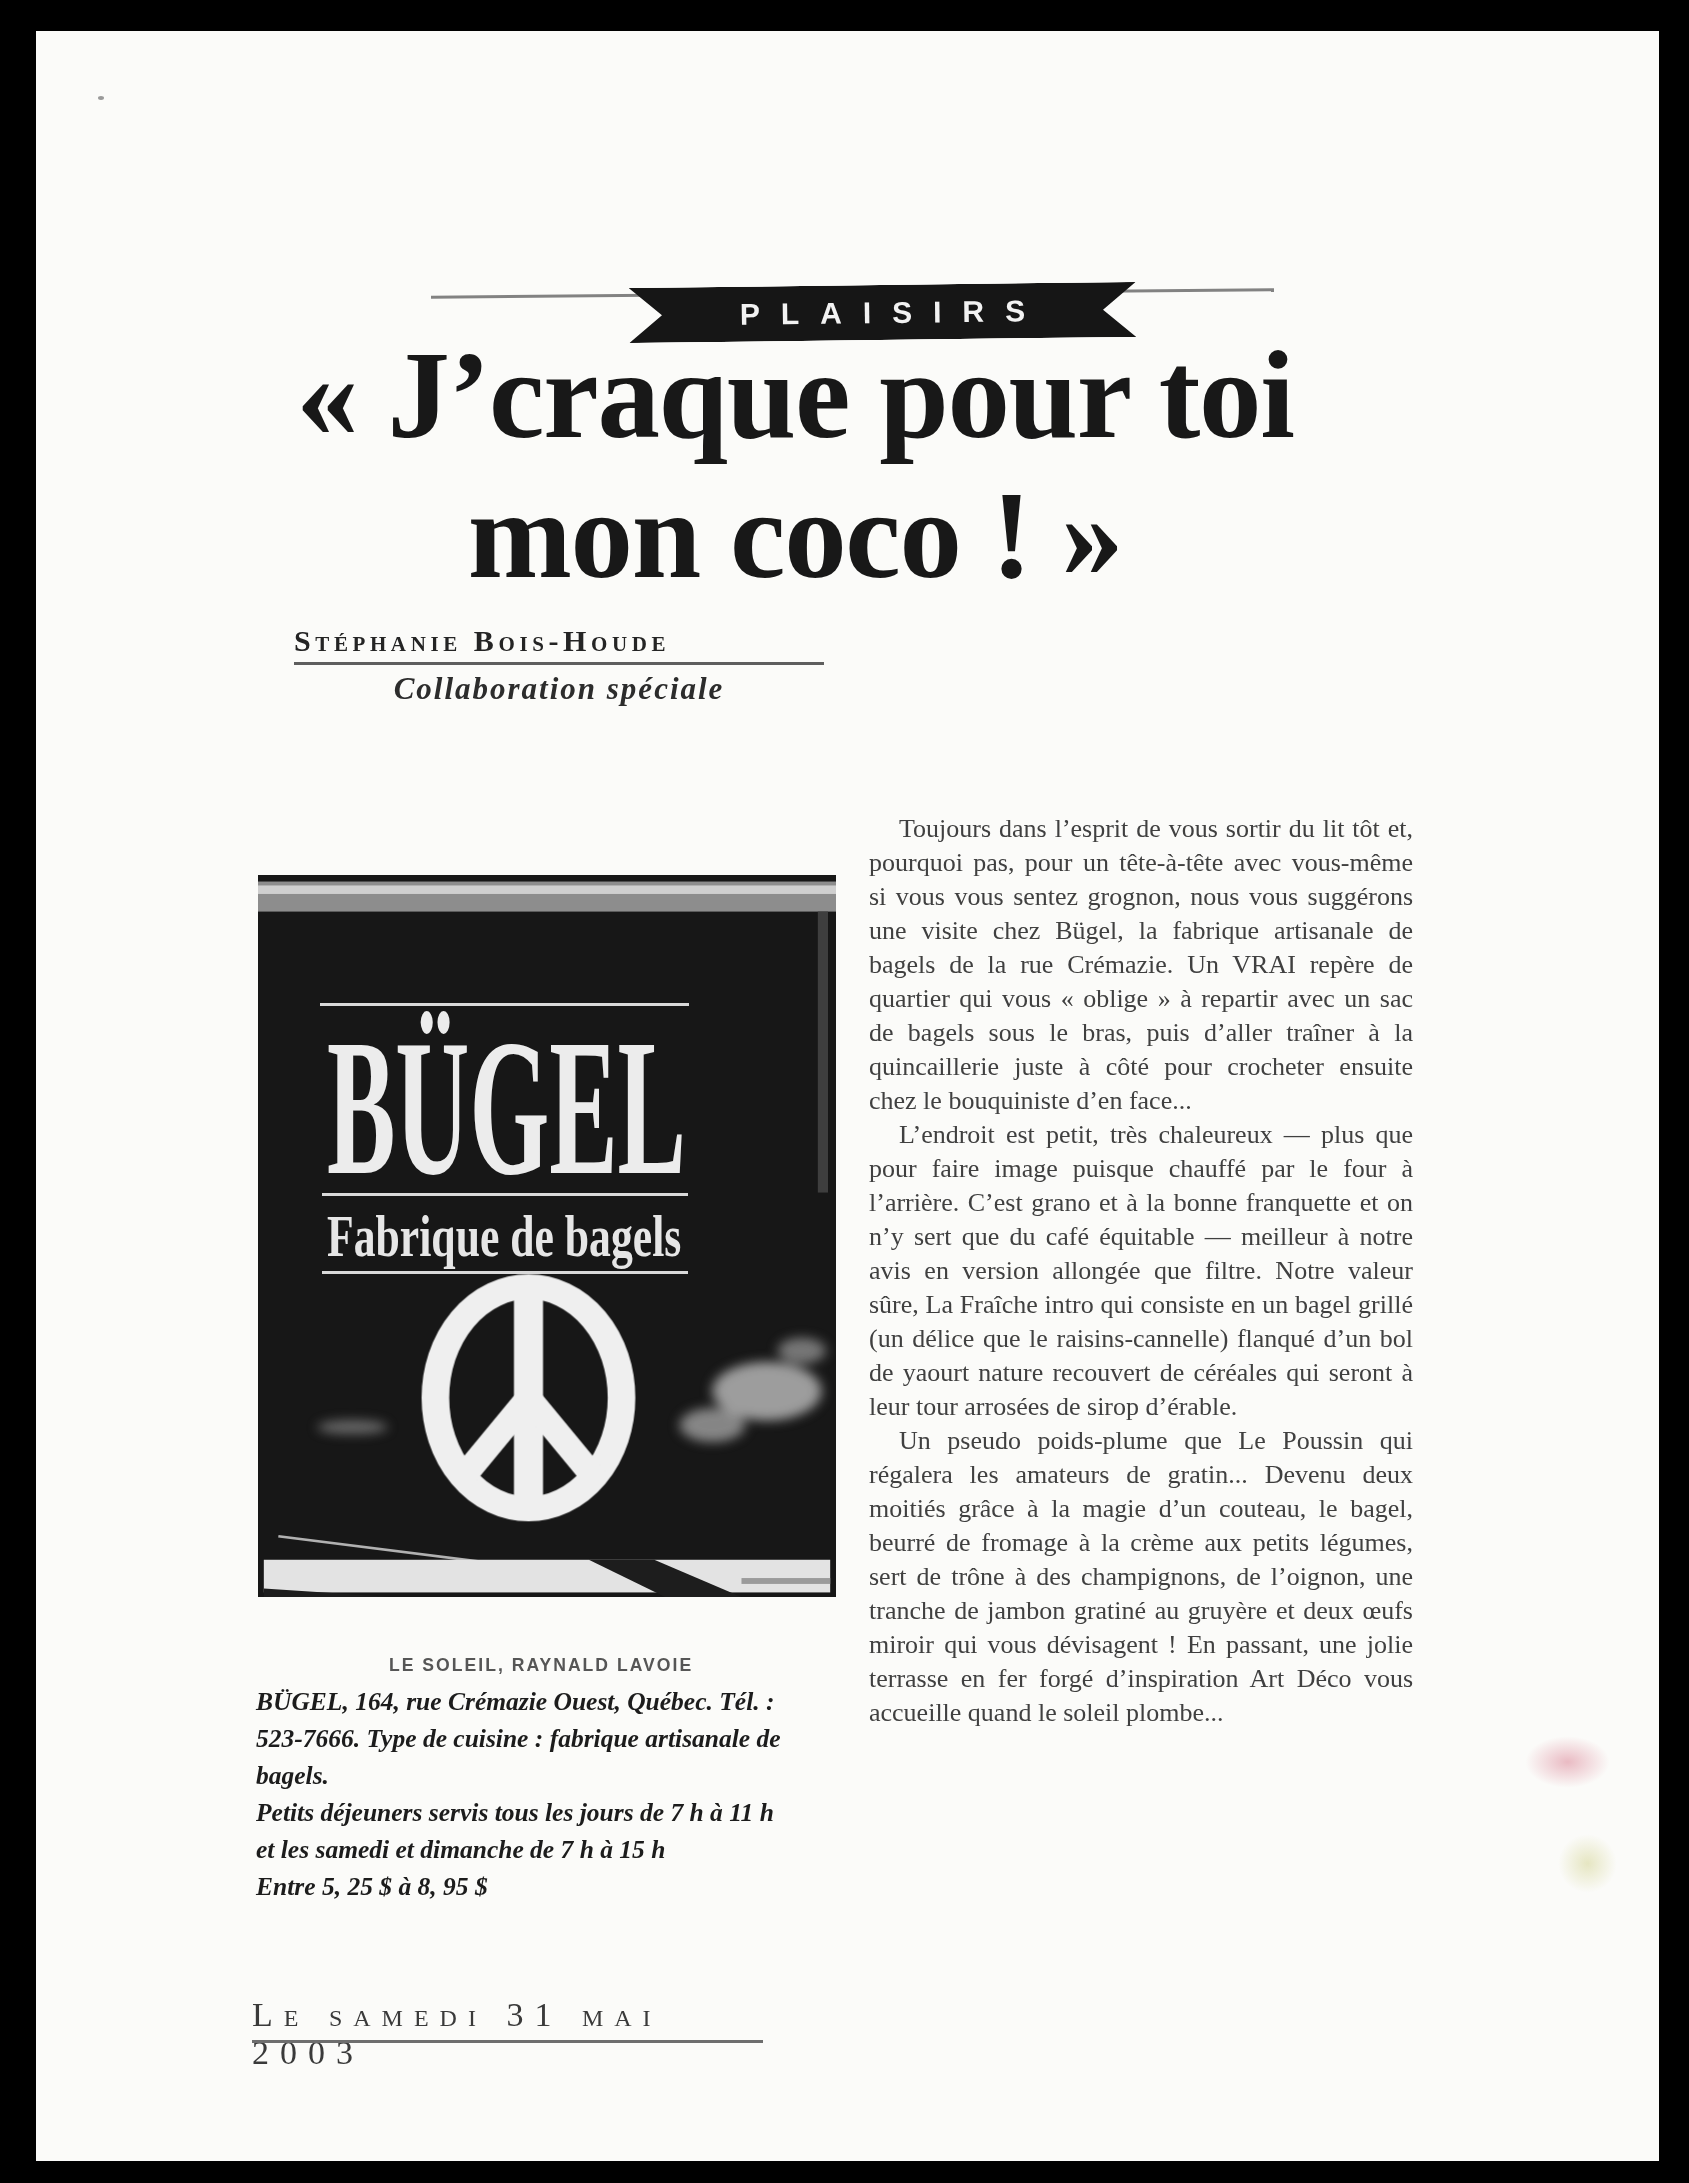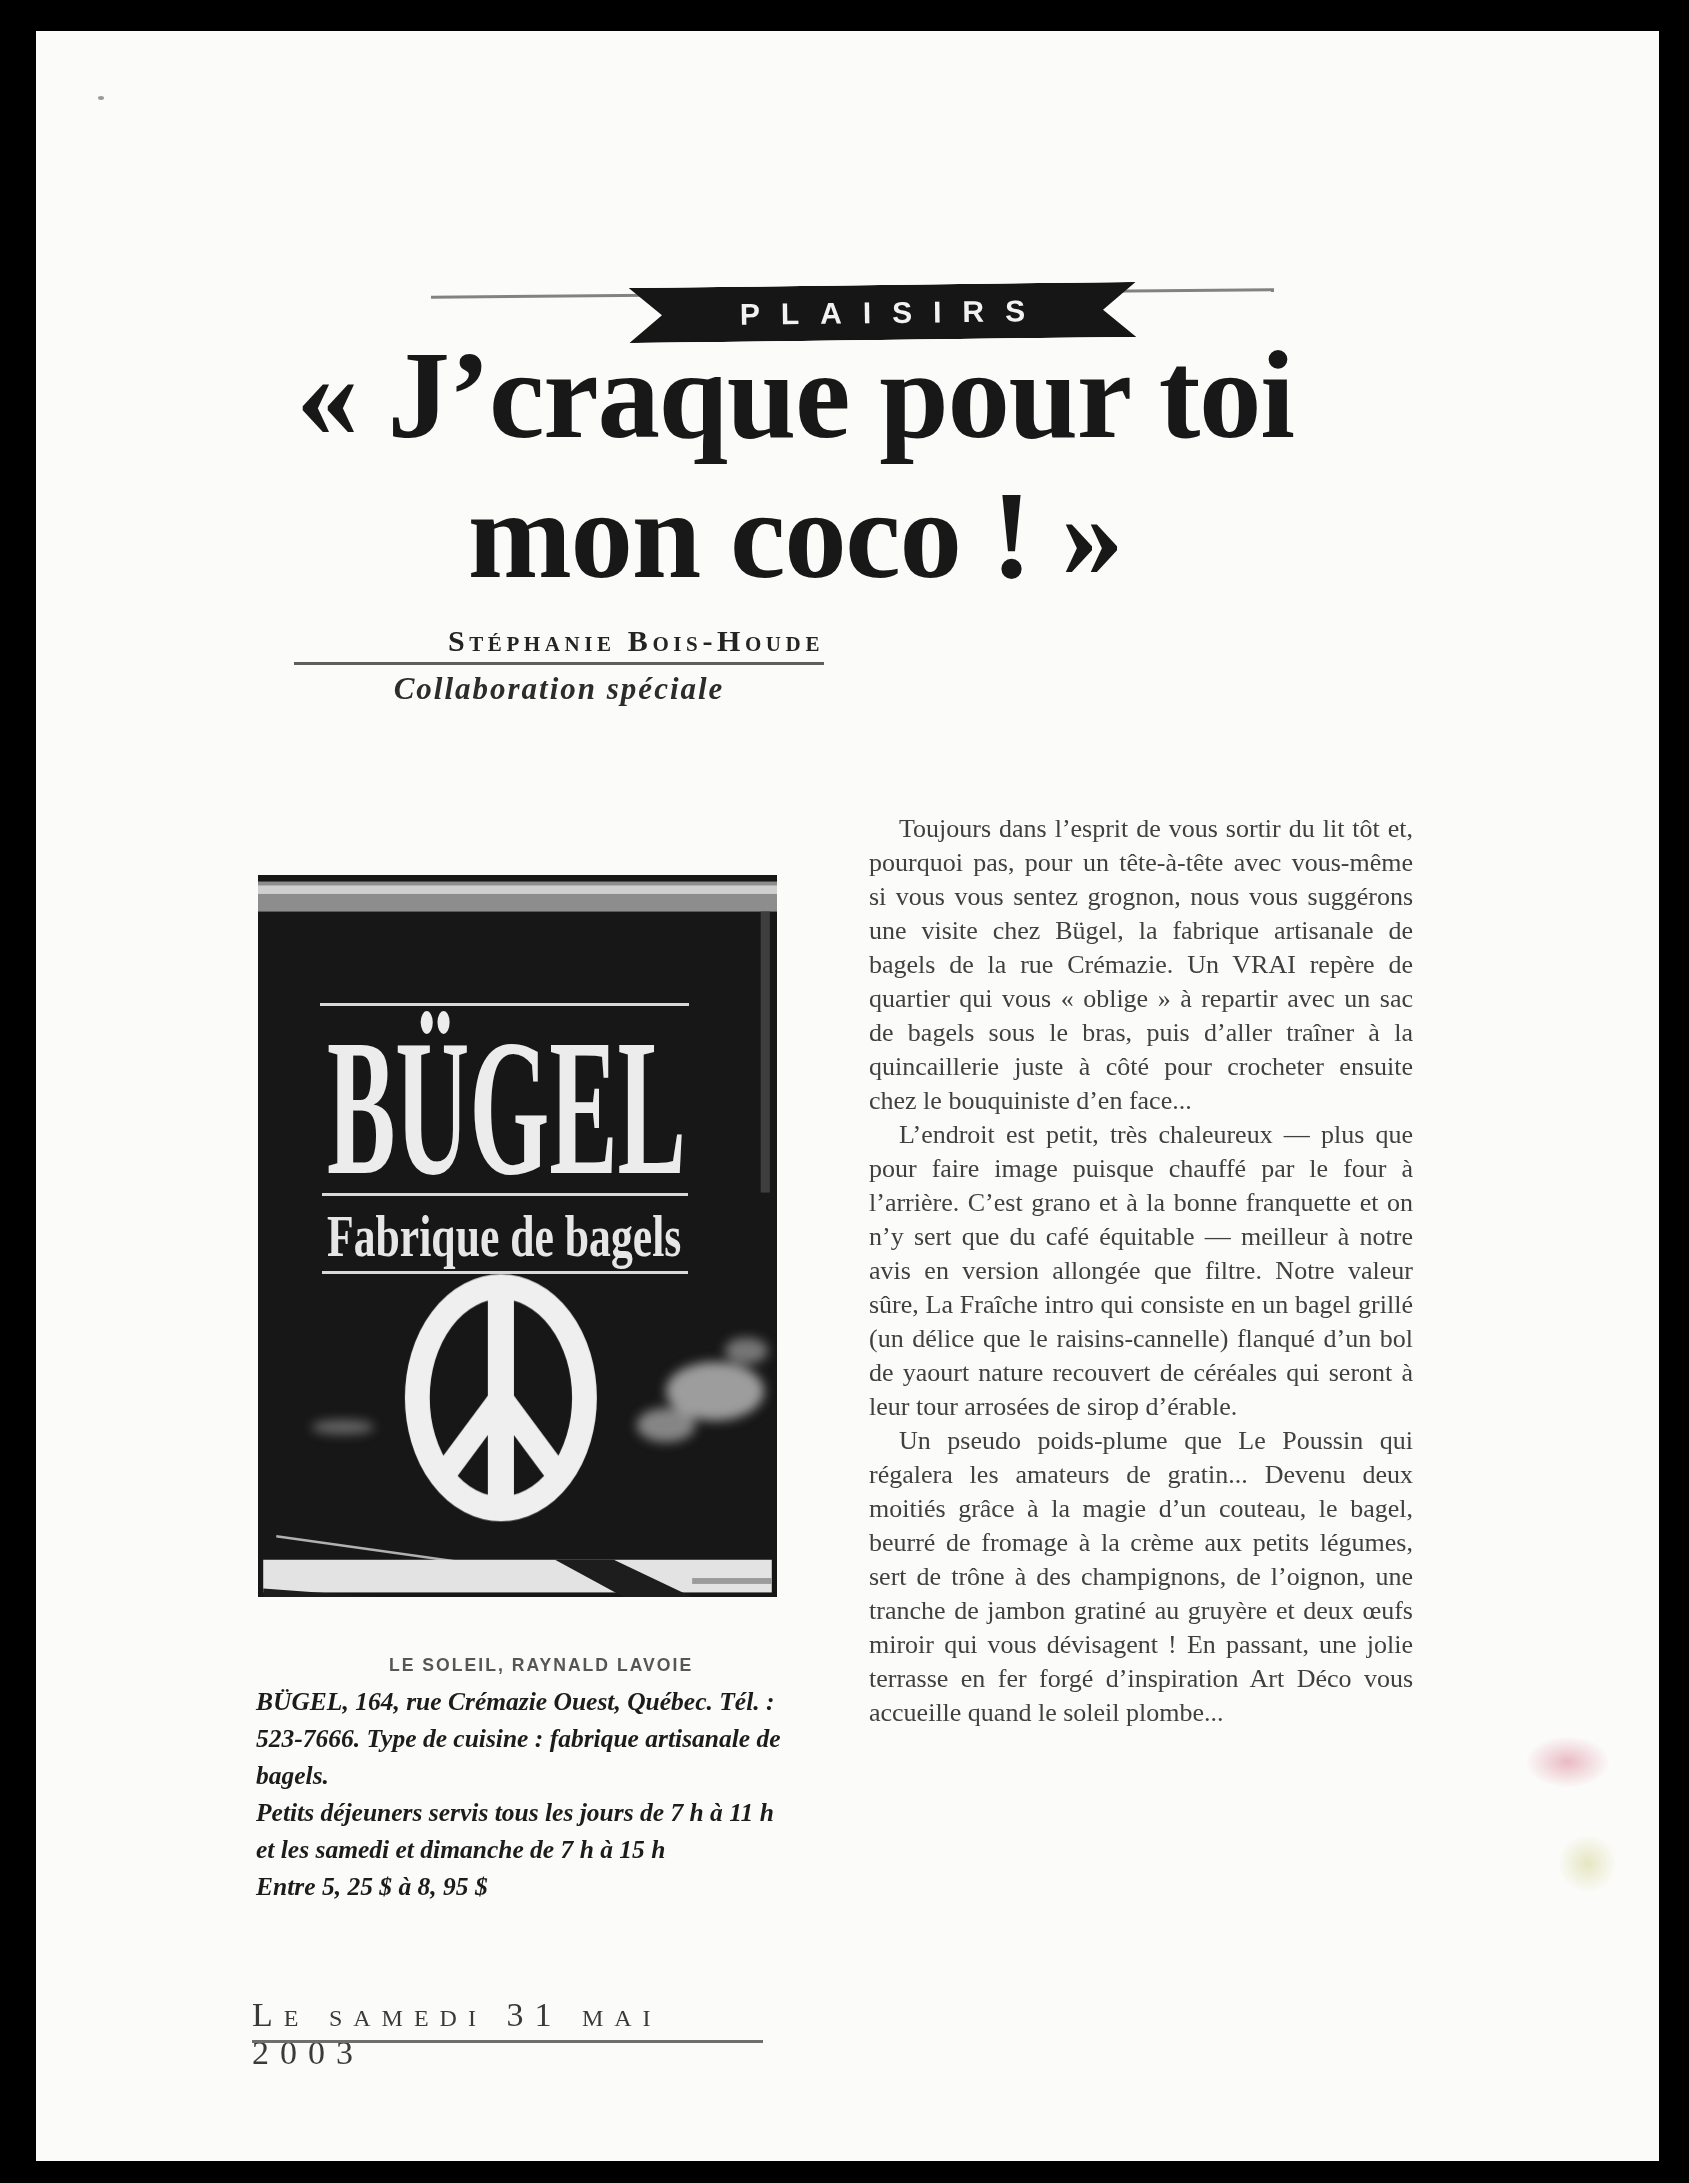--- a/index.html
+++ b/index.html
@@ -13,28 +13,28 @@
             font-weight:bold;font-size:38px;letter-spacing:7.8px;color:#141414;}
   .banner-rule{position:absolute;left:395px;top:261px;width:843px;height:2.6px;
                background:#828282;transform:rotate(-0.5deg);}
   .ribbon{position:absolute;left:593px;top:254px;width:507px;height:55px;background:#161616;
           clip-path:polygon(0 0,100% 0,93.5% 50%,100% 100%,0 100%,6.5% 50%);
           transform:rotate(-0.7deg);display:flex;align-items:center;justify-content:center;}
   .ribbon-text{font-family:"Liberation Sans",sans-serif;font-weight:bold;font-size:30px;
                letter-spacing:21px;padding-left:21px;color:#f2f2f2;}
   .headline{position:absolute;left:34px;top:294px;width:1450px;margin:0;text-align:center;
             font-size:125px;line-height:140px;font-weight:bold;color:#181818;letter-spacing:-1.3px;}
-  .byline-name{position:absolute;left:258px;top:593px;width:530px;text-align:right;
+  .byline-name{position:absolute;left:258px;top:593px;width:530px;text-align:left;
                font-variant:small-caps;font-weight:bold;font-size:30px;letter-spacing:4.6px;color:#242424;}
   .byline-rule{position:absolute;left:258px;top:631px;width:530px;height:3.3px;background:#5e5e5e;}
   .byline-role{position:absolute;left:258px;top:640px;width:530px;text-align:center;
                font-style:italic;font-weight:bold;font-size:31px;letter-spacing:2px;color:#2c2c2c;}
 
   
-  .photo{position:absolute;left:222px;top:844px;width:519px;height:722px;margin:0;
+  .photo{position:absolute;left:222px;top:844px;width:578px;height:722px;margin:0;
          background:#737373;}
   .photo-art{position:absolute;left:0;top:0;width:100%;height:100%;}
   .sign-rule{position:absolute;height:3.3px;background:#d9d9d9;}
   .r1{left:62px;top:128px;width:369px;}
   .r2{left:64px;top:318px;width:366px;}
   .r3{left:64px;top:396px;width:366px;}
   .sign-word{position:absolute;left:69px;top:134px;font-size:196px;line-height:196px;
              font-weight:bold;color:#ececec;white-space:nowrap;
              transform:scaleX(0.523);transform-origin:0 0;}
   .sign-sub{position:absolute;left:69px;top:331px;font-size:60px;line-height:60px;

